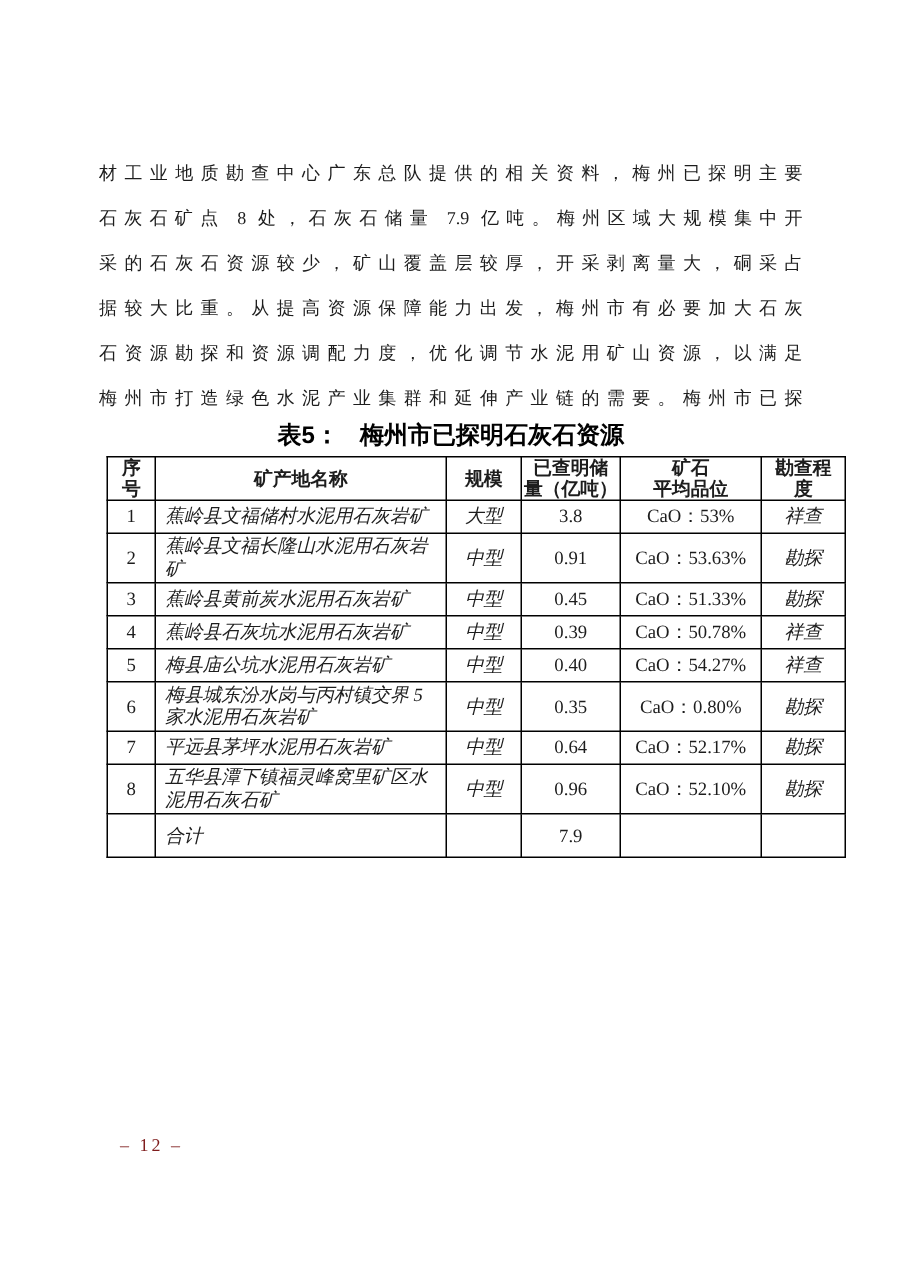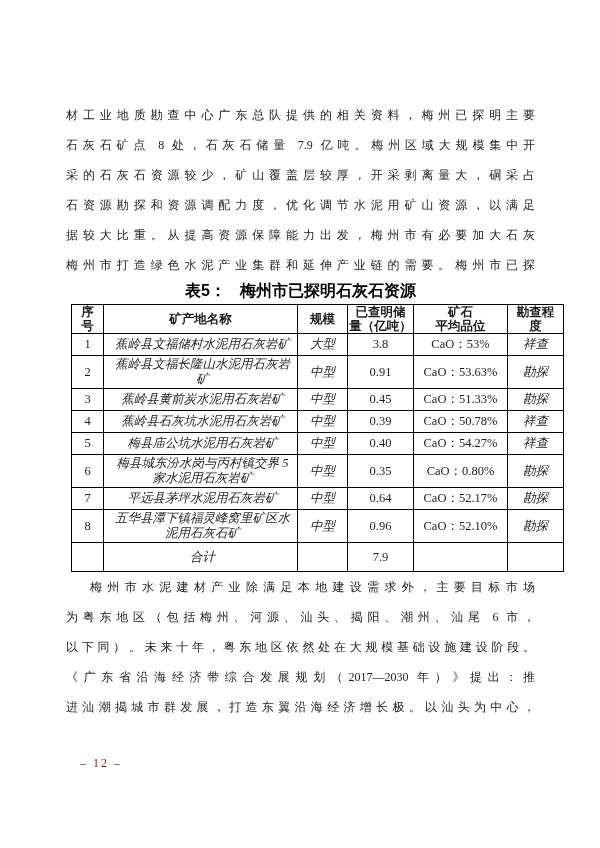--- a/index.html
+++ b/index.html
@@ -56,21 +56,21 @@
   }
   table.res th {
     font-family: "Liberation Sans", "DejaVu Sans", sans-serif;
     font-weight: bold;
     white-space: pre-line;
     line-height: 14px;
     height: 28px;
     padding: 0 1px;
   }
   table.res td { height: 22px; line-height: 15px; }
-  table.res td.name { text-align: center; padding-left: 6px; }
+  table.res td.name { text-align: left; padding-left: 6px; }
   table.res tr.total td { height: 29px; }
   .col-no    { width: 32px; }
   .col-name  { width: 194px; }
   .col-scale { width: 50px; }
   .col-res   { width: 66px; }
   .col-grade { width: 94px; }
   .col-level { width: 56px; }
   .section-heading {
     font-size: 15.5px;
     line-height: 30px;
@@ -89,22 +89,22 @@
 </head>
 <body>
 
 <div class="page">
   <div class="content">
 
     <div>
       <div class="tline">材工业地质勘查中心广东总队提供的相关资料，梅州已探明主要</div>
       <div class="tline">石灰石矿点 8 处，石灰石储量 7.9 亿吨。梅州区域大规模集中开</div>
       <div class="tline">采的石灰石资源较少，矿山覆盖层较厚，开采剥离量大，硐采占</div>
+      <div class="tline">据较大比重。从提高资源保障能力出发，梅州市有必要加大石灰</div>
       <div class="tline">石资源勘探和资源调配力度，优化调节水泥用矿山资源，以满足</div>
-      <div class="tline">据较大比重。从提高资源保障能力出发，梅州市有必要加大石灰</div>
       <div class="tline">梅州市打造绿色水泥产业集群和延伸产业链的需要。梅州市已探</div>
     </div>
 
     <div class="table-title">
       <span class="title-prefix">表5：</span><span>梅州市已探明石灰石资源</span>
     </div>
 
     <table class="res">
       <colgroup>
         <col class="col-no">
@@ -196,24 +196,17 @@
         <td class="name kai">合计</td>
         <td class="kai"></td>
         <td>7.9</td>
         <td></td>
         <td class="kai"></td>
       </tr>
     </tbody>
       </table>
 
 
-    <div>
-      <div class="tline indent">梅州市水泥建材产业除满足本地建设需求外，主要目标市场</div>
-      <div class="tline">为粤东地区（包括梅州、河源、汕头、揭阳、潮州、汕尾 6 市，</div>
-      <div class="tline">以下同）。未来十年，粤东地区依然处在大规模基础设施建设阶段。</div>
-      <div class="tline">《广东省沿海经济带综合发展规划（2017—2030 年）》提出：推</div>
-      <div class="tline">进汕潮揭城市群发展，打造东翼沿海经济增长极。以汕头为中心，</div>
-    </div>
 
   </div>
 
   <div class="footer-pagenum">– 12 –</div>
 </div>
 
 </body></html>

